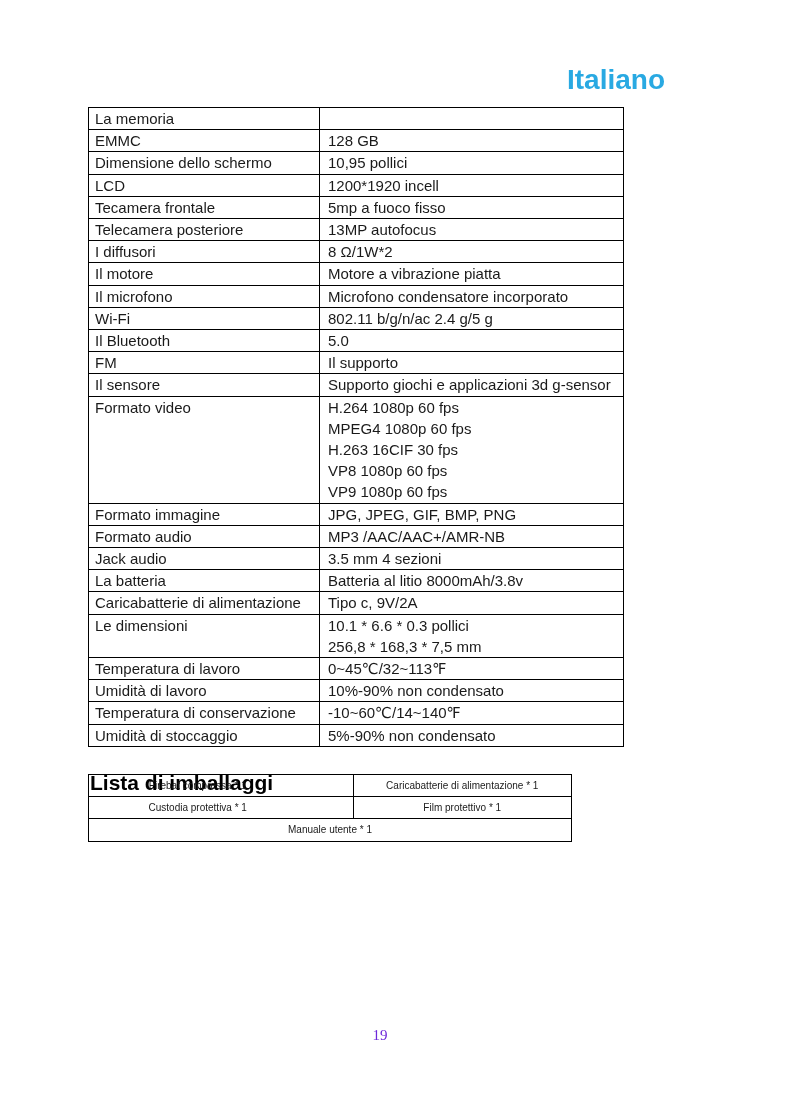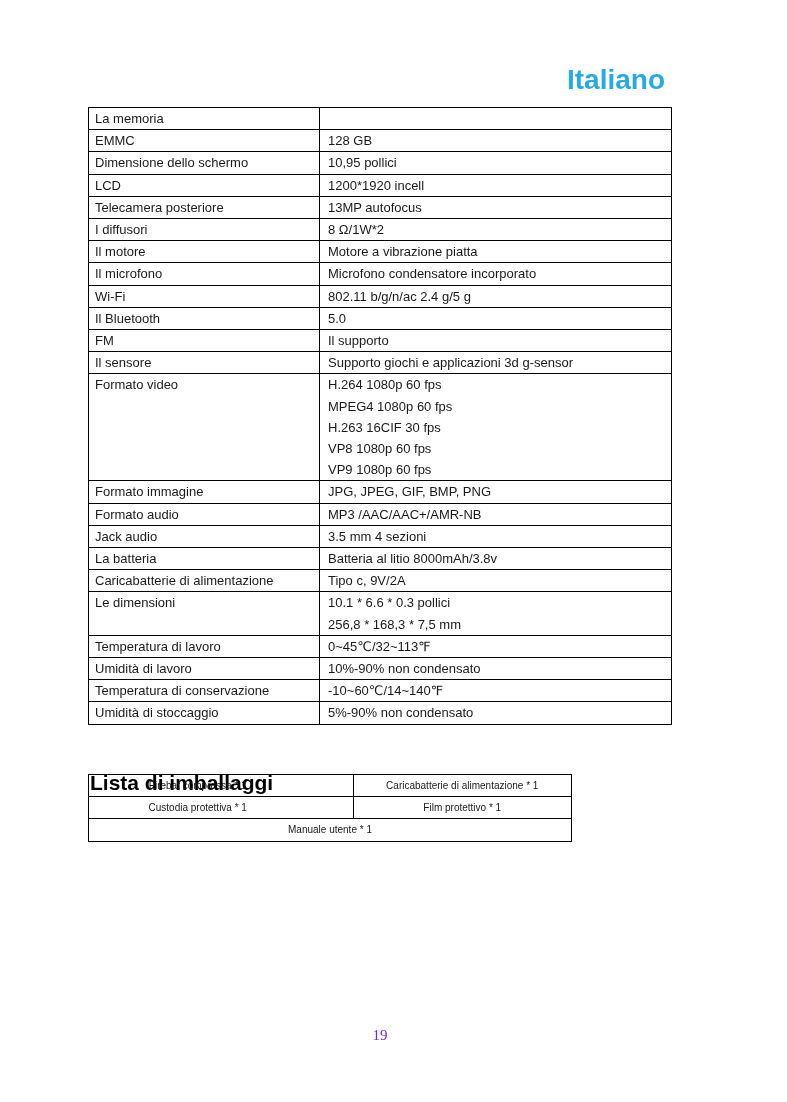--- a/index.html
+++ b/index.html
@@ -22,24 +22,24 @@
     top: 64px;
     right: 122px;
     font-size: 28px;
     font-weight: 700;
     line-height: 32px;
   }
   .spec-table {
     position: absolute;
     left: 88px;
     top: 107px;
-    width: 584px;
+    width: 536px;
     border: 1px solid #000000;
     box-sizing: border-box;
-    font-size: 13px;
+    font-size: 15px;
   }
   .trow {
     display: flex;
     align-items: stretch;
   }
   .trow + .trow {
     border-top: 1px solid #000000;
   }
   .cell {
     box-sizing: border-box;
@@ -125,20 +125,26 @@
           <div class="vline">10,95 pollici</div>
         </div>
       </div>
       <div class="trow">
         <div class="cell cell-label">LCD</div>
         <div class="cell cell-value">
           <div class="vline">1200*1920 incell</div>
         </div>
       </div>
       <div class="trow">
+        <div class="cell cell-label">Tecamera frontale</div>
+        <div class="cell cell-value">
+          <div class="vline">5mp a fuoco fisso</div>
+        </div>
+      </div>
+      <div class="trow">
         <div class="cell cell-label">Telecamera posteriore</div>
         <div class="cell cell-value">
           <div class="vline">13MP autofocus</div>
         </div>
       </div>
       <div class="trow">
         <div class="cell cell-label">I diffusori</div>
         <div class="cell cell-value">
           <div class="vline">8 Ω/1W*2</div>
         </div>

